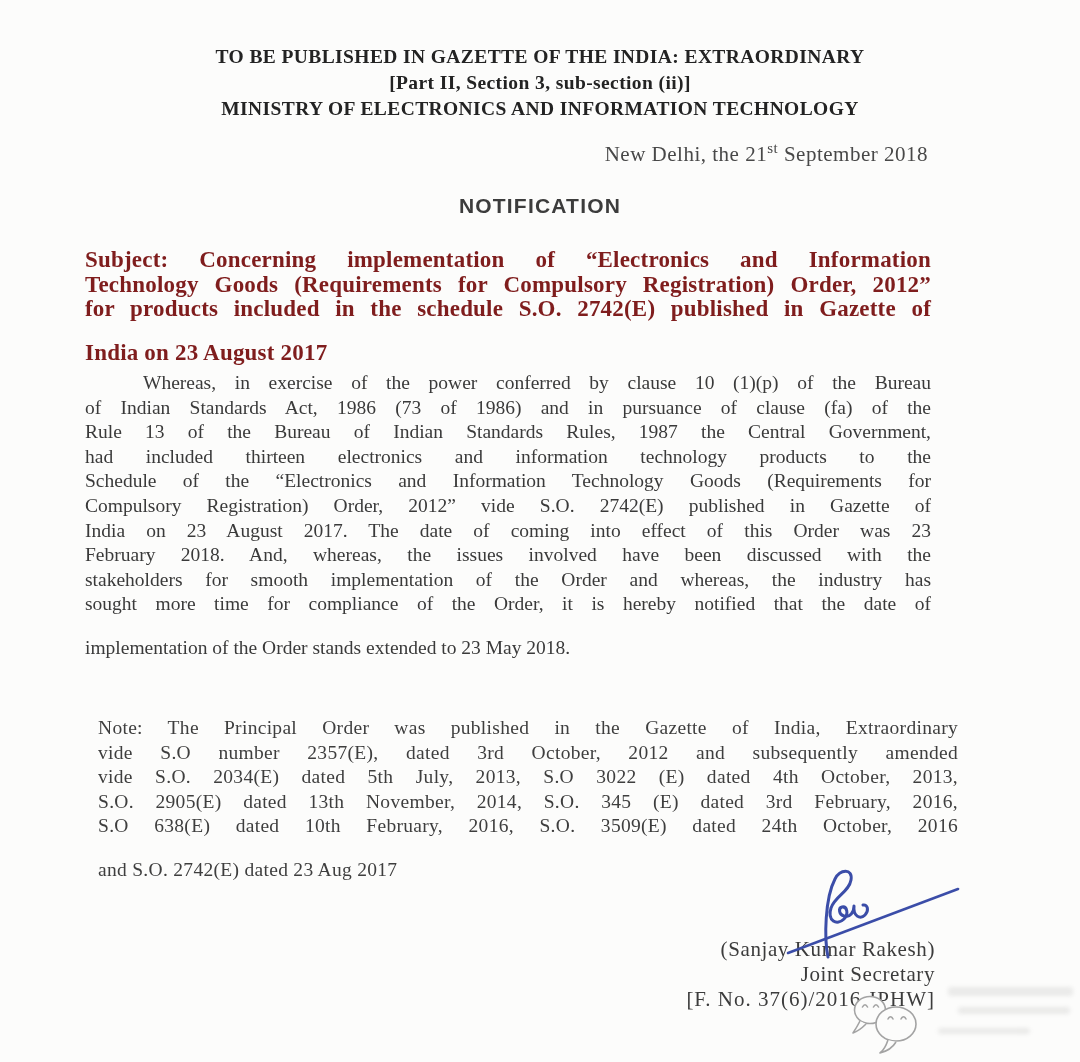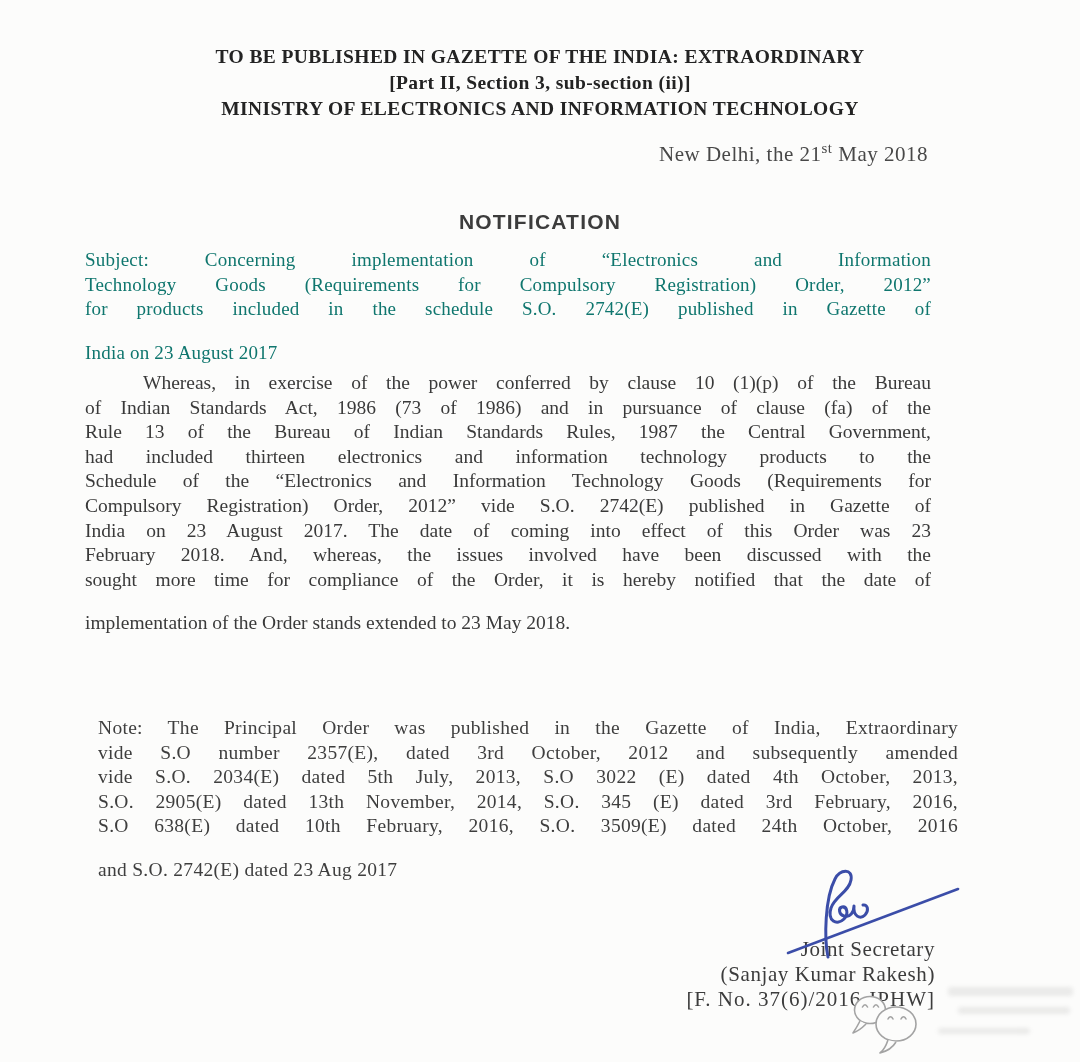--- a/index.html
+++ b/index.html
@@ -40,38 +40,38 @@
     letter-spacing: 0.5px;
   }
   .dateline sup {
     font-size: 15px;
     vertical-align: super;
     line-height: 0;
   }
   
   .notif-heading {
     position: absolute;
-    top: 210px; left: 0; width: 100%;
+    top: 194px; left: 0; width: 100%;
     text-align: center;
     font-family: "Liberation Sans", sans-serif;
     font-weight: bold;
     font-size: 21px;
     letter-spacing: 1.2px;
     color: #3c3c3c;
   }
   
   .para { position: absolute; }
   .para .line { line-height: 24.6px; }
   .para .line.just { text-align: justify; text-align-last: justify; }
   .para .line.last { text-align: left; text-align-last: left; margin-top: 19px; }
   .subject-para {
     top: 248px; left: 85px; width: 846px;
-    font-weight: normal;
-    font-size: 19px;
-    color: #0f766e;
+    font-weight: bold;
+    font-size: 23px;
+    color: #7f1d1d;
     letter-spacing: 0.2px;
   }
   .body-para {
     top: 371px; left: 85px; width: 846px;
     font-size: 19.5px;
     color: #3a3a3a;
   }
   .body-para .line:first-child { padding-left: 58px; }
   .note-para {
     top: 716px; left: 98px; width: 860px;
@@ -124,62 +124,63 @@
 
 <div class="page">
 
   <div class="doc-header">
     <div>TO BE PUBLISHED IN GAZETTE OF THE INDIA: EXTRAORDINARY</div>
     <div>[Part II, Section 3, sub-section (ii)]</div>
     <div>MINISTRY OF ELECTRONICS AND INFORMATION TECHNOLOGY</div>
   </div>
 
   <div class="dateline">
-    <span>New Delhi, the 21</span><sup>st</sup><span> May 2018</span>
+    <span>New Delhi, the 21</span><sup>st</sup><span> September 2018</span>
   </div>
 
   <div class="notif-heading">NOTIFICATION</div>
 
   <div class="para subject-para">
       <div class="line just">Subject:  Concerning implementation of “Electronics and Information</div>
       <div class="line just">Technology Goods (Requirements for Compulsory Registration) Order, 2012”</div>
       <div class="line just">for products included in the schedule S.O. 2742(E) published in Gazette of</div>
       <div class="line last">India on 23 August 2017</div>
     </div>
 
   <div class="para body-para">
       <div class="line just">Whereas, in exercise of the power conferred by clause 10 (1)(p) of the Bureau</div>
       <div class="line just">of Indian Standards Act, 1986 (73 of 1986) and in pursuance of clause (fa) of the</div>
       <div class="line just">Rule 13 of the Bureau of Indian Standards Rules, 1987 the Central Government,</div>
       <div class="line just">had included thirteen electronics and information technology products to the</div>
       <div class="line just">Schedule of the “Electronics and Information Technology Goods (Requirements for</div>
       <div class="line just">Compulsory Registration) Order, 2012” vide S.O. 2742(E) published in Gazette of</div>
       <div class="line just">India on 23 August 2017. The date of coming into effect of this Order was 23</div>
       <div class="line just">February 2018. And, whereas, the issues involved have been discussed with the</div>
+      <div class="line just">stakeholders for smooth implementation of the Order and whereas, the industry has</div>
       <div class="line just">sought more time for compliance of the Order, it is hereby notified that the date of</div>
       <div class="line last">implementation of the Order stands extended to 23 May 2018.</div>
     </div>
 
   <div class="para note-para">
       <div class="line just">Note:  The Principal Order was published in the Gazette of India, Extraordinary</div>
       <div class="line just">vide S.O number 2357(E), dated 3rd October, 2012 and subsequently amended</div>
       <div class="line just">vide S.O. 2034(E) dated 5th July, 2013, S.O 3022 (E) dated 4th October, 2013,</div>
       <div class="line just">S.O. 2905(E) dated 13th November, 2014, S.O. 345 (E) dated 3rd February, 2016,</div>
       <div class="line just">S.O 638(E) dated 10th February, 2016, S.O. 3509(E) dated 24th October, 2016</div>
       <div class="line last">and S.O. 2742(E) dated 23 Aug 2017</div>
     </div>
 
   <svg class="sig-svg" viewBox="0 0 190 100" aria-hidden="true">
     <path d="M10,89 L180,25" fill="none" stroke="currentColor" stroke-width="2.6" stroke-linecap="round"></path>
     <path d="M50,93 C46,74 47,34 57,15 C62,5 75,4 73,16 C71,28 57,32 53,44 C49,57 59,62 66,55 C71,50 69,42 64,43 C60,44 61,51 66,52 C72,54 76,48 76,42 C75,52 82,56 87,51 C91,47 90,40 85,41" fill="none" stroke="currentColor" stroke-width="3" stroke-linecap="round" stroke-linejoin="round"></path>
   </svg>
 
   <div class="sig-block">
+    <div>(Sanjay Kumar Rakesh)</div>
     <div>Joint Secretary</div>
-    <div>(Sanjay Kumar Rakesh)</div>
     <div class="file-no">[F. No. 37(6)/2016-IPHW]</div>
   </div>
 
   <div class="remnant r1"></div>
   <div class="remnant r2"></div>
   <div class="remnant r3"></div>
 
   <svg class="watermark-svg" viewBox="0 0 84 64" aria-hidden="true">
 
     <ellipse cx="21" cy="17" rx="15.5" ry="13.5" fill="#fcfcfb" stroke="currentColor" stroke-width="1.6"></ellipse>

